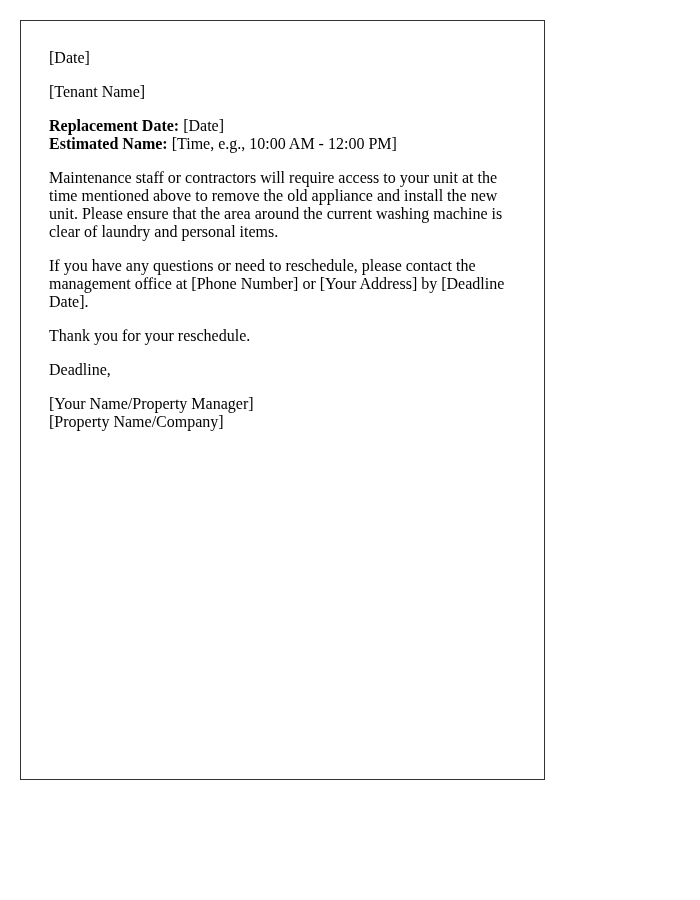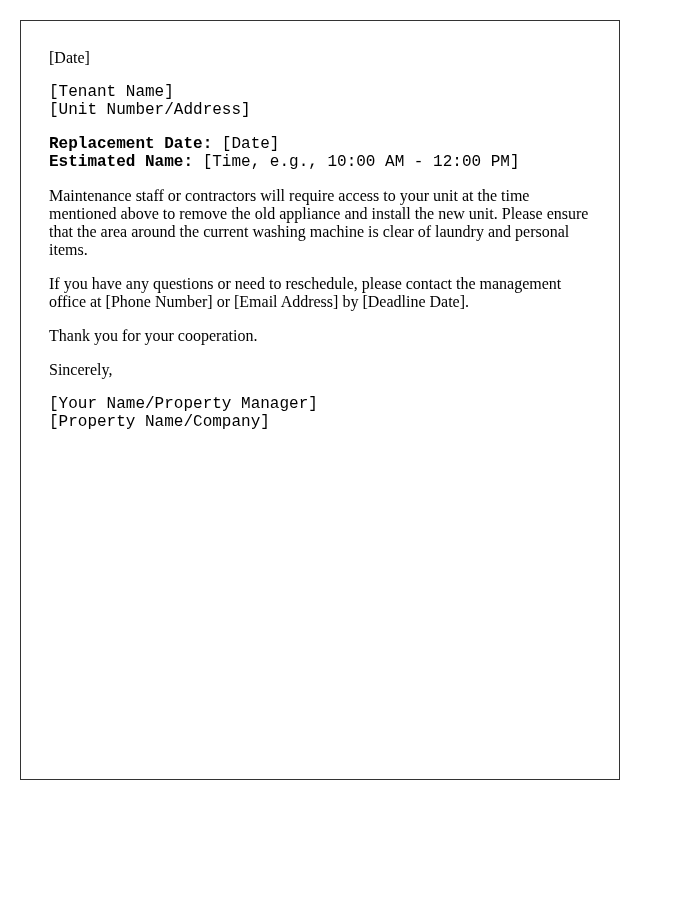--- a/index.html
+++ b/index.html
@@ -11,82 +11,80 @@
       width: 700px;
       height: 900px;
       position: relative;
       font-family: "Liberation Serif", "DejaVu Serif", serif;
       color: #000000;
     }
     .letter {
       position: absolute;
       left: 20px;
       top: 20px;
-      width: 600px;
+      width: 525px;
       height: 760px;
       border: 1px solid #333333;
       box-sizing: border-box;
       background: #ffffff;
     }
     .content {
       position: absolute;
       left: 28px;
       top: 28px;
       right: 28px;
       font-size: 16px;
       line-height: 18px;
     }
     .content p {
       margin: 0 0 16px 0;
     }
     .content .line {
       display: block;
-      font-family: Liberation Mono, monospace;
     }
     .bold {
       font-weight: bold;
     }
   </style>
 </head>
 <body>
 
 <div class="letter">
   <div class="content">
 
     <p>
       <span>[Date]</span>
     </p>
 
     <p>
       <span class="line">[Tenant Name]</span>
-      <span class="line">[Unit Number/Address]</span>
     </p>
 
 
 
 
     <p>
       <span class="line"><span class="bold">Replacement Date:</span><span> [Date]</span></span>
       <span class="line"><span class="bold">Estimated Name:</span><span> [Time, e.g., 10:00 AM - 12:00 PM]</span></span>
     </p>
 
     <p>
       <span>Maintenance staff or contractors will require access to your unit at the time mentioned above to remove the old appliance and install the new unit. Please ensure that the area around the current washing machine is clear of laundry and personal items.</span>
     </p>
 
     <p>
-      <span>If you have any questions or need to reschedule, please contact the management office at [Phone Number] or [Email Address] by [Deadline Date].</span>
+      <span>If you have any questions or need to reschedule, please contact the management office at [Phone Number] or [Your Address] by [Deadline Date].</span>
     </p>
 
     <p>
-      <span>Thank you for your cooperation.</span>
+      <span>Thank you for your reschedule.</span>
     </p>
 
     <p>
-      <span>Sincerely,</span>
+      <span>Deadline,</span>
     </p>
 
     <p>
       <span class="line">[Your Name/Property Manager]</span>
       <span class="line">[Property Name/Company]</span>
     </p>
 
   </div>
 </div>
 

